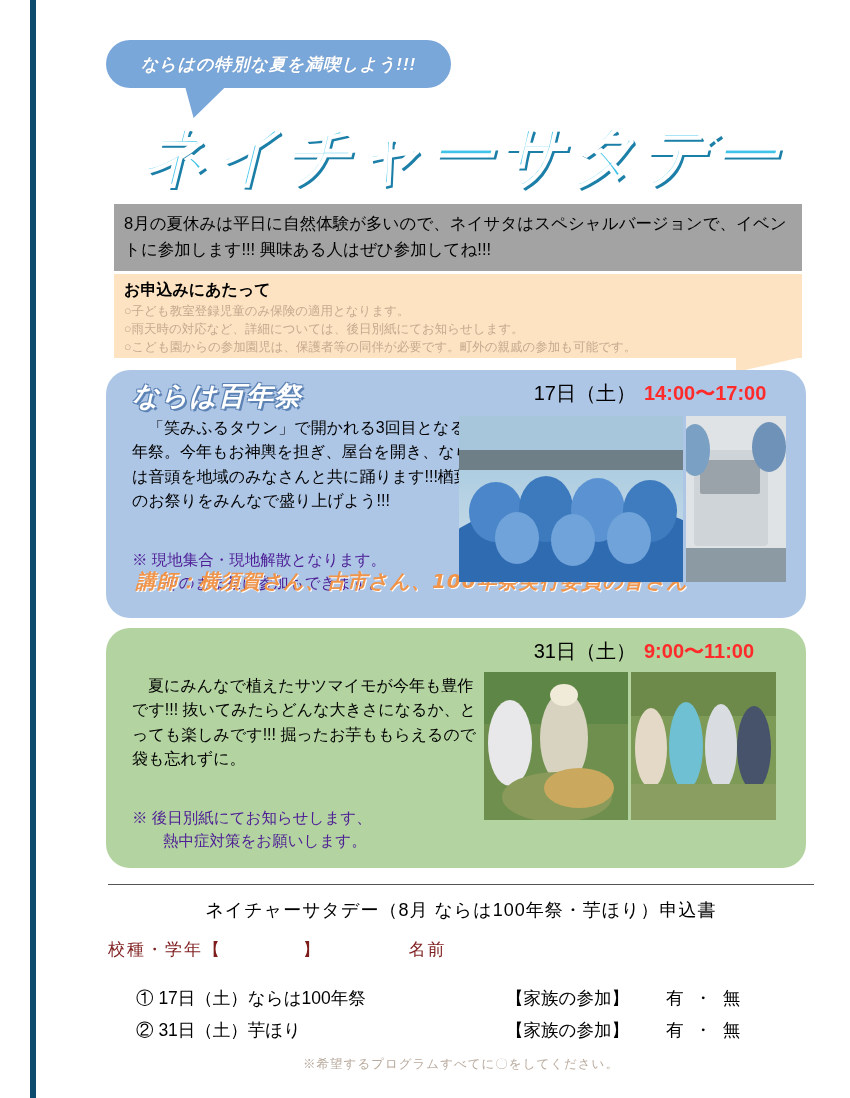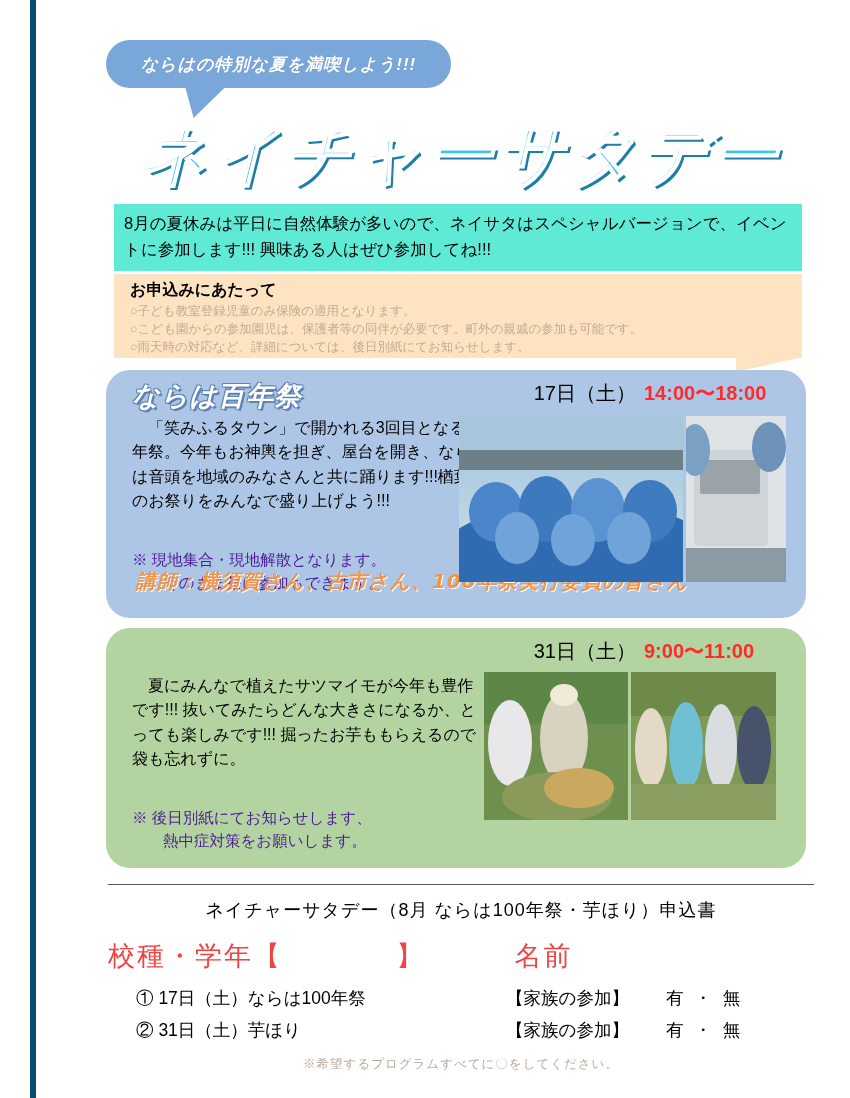--- a/index.html
+++ b/index.html
@@ -47,29 +47,29 @@
     -webkit-text-stroke:2px #ffffff;
     text-shadow:
       3px 3px 0 #1b7fa8,
       -1px -1px 0 #ffffff,
       1px -1px 0 #ffffff,
       -1px 1px 0 #ffffff;
   }
   
   .yellow-box{
     position:absolute;left:78px;top:204px;width:688px;min-height:58px;
-    background:#5eead4;
+    background:#a3a3a3;
     padding:6px 8px 8px 10px;box-sizing:border-box;
     font-size:16.5px;line-height:1.6;color:#000;
   }
   
   .orange-box{
     position:absolute;left:78px;top:274px;width:688px;height:84px;
     background:#fde3c2;
-    padding:6px 16px;box-sizing:border-box;
+    padding:6px 10px;box-sizing:border-box;
   }
   .orange-box .hd{font-size:16px;font-weight:bold;color:#000;margin-bottom:2px;}
   .orange-box .ln{font-size:12.5px;line-height:1.42;color:#c6a98f;}
   .orange-tail{
     position:absolute;left:700px;top:358px;width:0;height:0;
     border-left:0 solid transparent;
     border-right:62px solid transparent;
     border-top:14px solid #fde3c2;
   }
   
@@ -138,21 +138,21 @@
     position:absolute;left:72px;top:884px;width:706px;height:0;
     border-top:1px solid #555;
   }
   
   .form-title{
     position:absolute;left:0;top:898px;width:850px;text-align:center;
     font-size:18px;color:#000;letter-spacing:1px;
   }
   .form-line1{
     position:absolute;left:72px;top:938px;width:706px;
-    font-size:27px;color:#ef4444;letter-spacing:2px;
+    font-size:17px;color:#7f1d1d;letter-spacing:2px;
   }
   .form-line1 .nm{margin-left:80px;}
   .row{
     position:absolute;left:100px;width:700px;
     font-size:17.5px;color:#000;
   }
   .row .opt{position:absolute;left:370px;top:0;}
   .row .yn{position:absolute;left:530px;top:0;letter-spacing:3px;}
   .r1{top:986px;}
   .r2{top:1018px;}
@@ -171,29 +171,29 @@
   </div>
   <div class="bubble-tail"></div>
 
   <div class="main-title">ネイチャーサタデー</div>
 
   <div class="yellow-box">8月の夏休みは平日に自然体験が多いので、ネイサタはスペシャルバージョンで、イベントに参加します!!! 興味ある人はぜひ参加してね!!!</div>
 
   <div class="orange-box">
     <div class="hd">お申込みにあたって</div>
     <div class="ln">○子ども教室登録児童のみ保険の適用となります。</div>
+    <div class="ln">○雨天時の対応など、詳細については、後日別紙にてお知らせします。</div>
     <div class="ln">○こども園からの参加園児は、保護者等の同伴が必要です。町外の親戚の参加も可能です。</div>
-    <div class="ln">○雨天時の対応など、詳細については、後日別紙にてお知らせします。</div>
   </div>
   <div class="orange-tail"></div>
 
   <div class="card blue">
     <div class="card-title">ならは百年祭</div>
     <div class="card-date">17日（土）</div>
-    <div class="card-time">14:00〜18:00</div>
+    <div class="card-time">14:00〜17:00</div>
     <div class="card-body">　「笑みふるタウン」で開かれる3回目となる百年祭。今年もお神輿を担ぎ、屋台を開き、ならは音頭を地域のみなさんと共に踊ります!!!楢葉のお祭りをみんなで盛り上げよう!!!</div>
     <div class="card-note" style="white-space:pre-line;">※ 現地集合・現地解散となります。
 　　そのまま祭に参加もできます。</div>
     <div class="card-teacher">講師：横須賀さん、古市さん、100年祭実行委員の皆さん</div>
   </div>
 
   <div class="photo p1 ph-sky">
     <div class="blob" style="left:-20px;top:86px;width:280px;height:110px;background:#2f6bb0;"></div>
     <div class="blob" style="left:10px;top:66px;width:54px;height:60px;background:#4a86c9;"></div>
     <div class="blob" style="left:60px;top:60px;width:54px;height:66px;background:#3c79bd;"></div>

